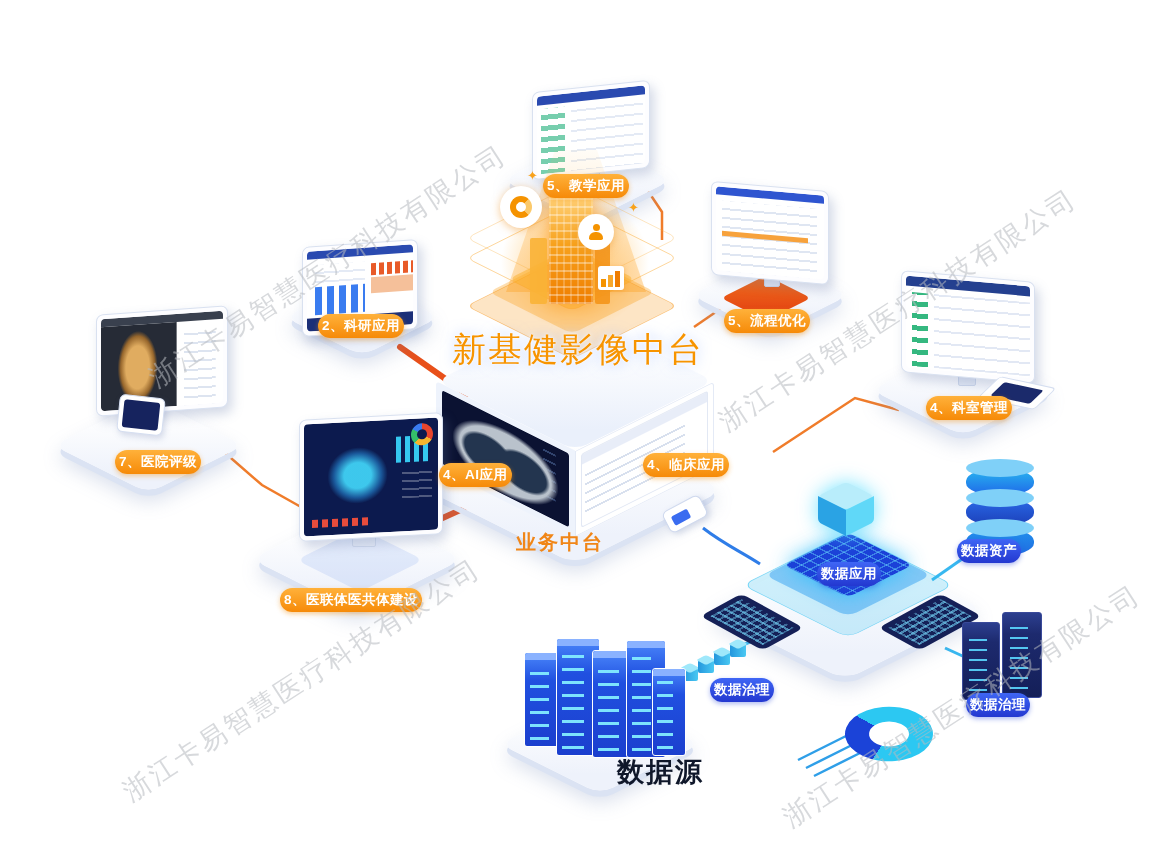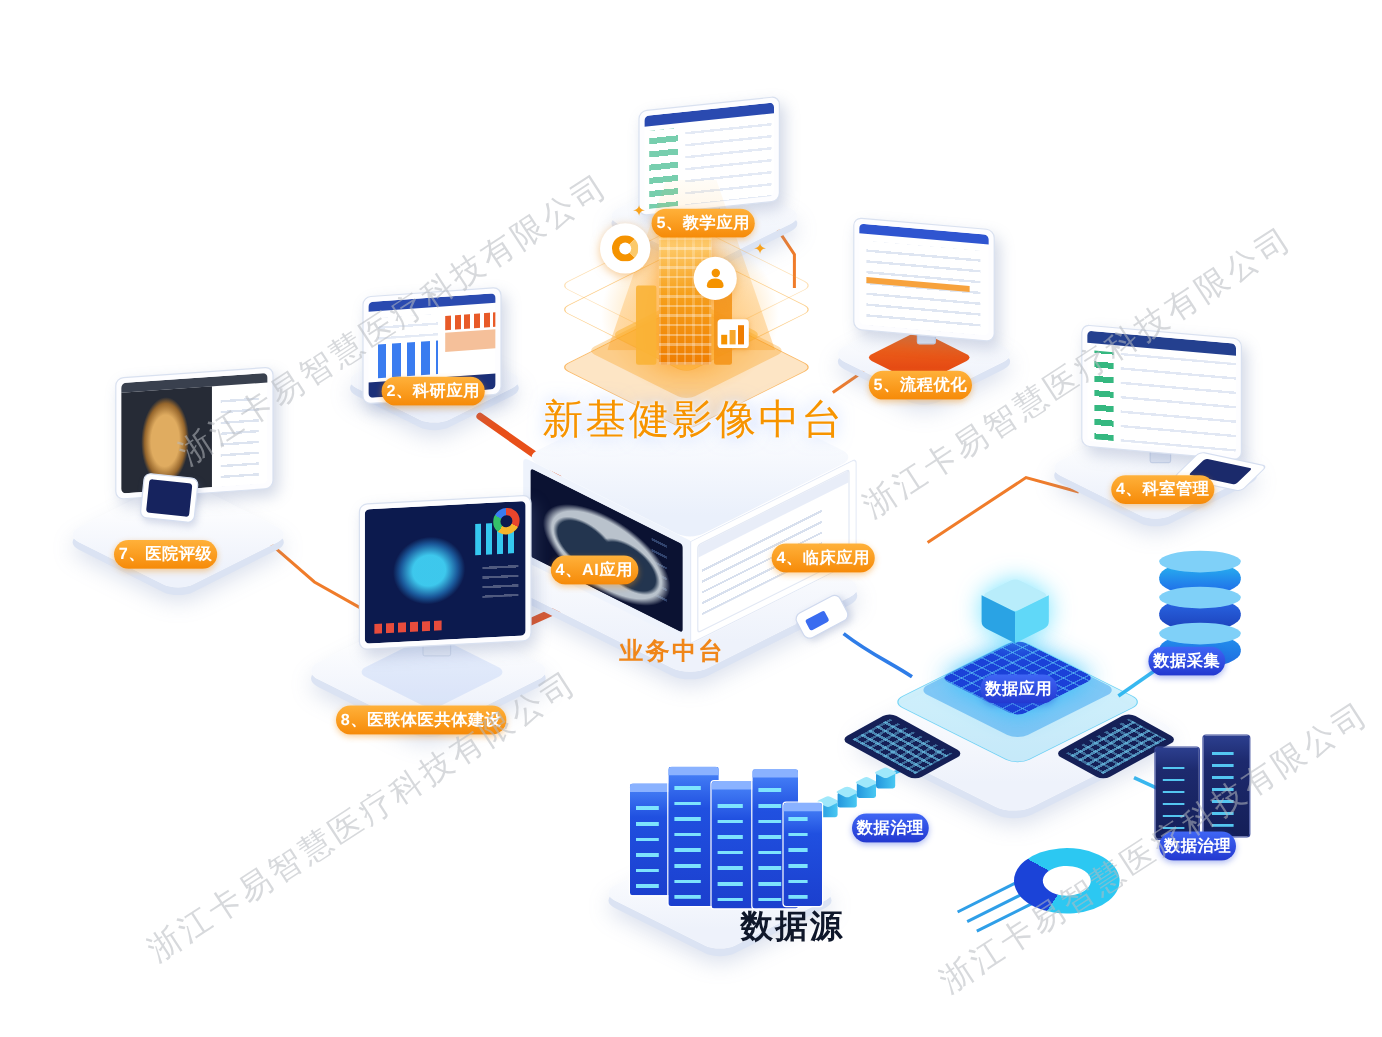--- a/index.html
+++ b/index.html
@@ -197,21 +197,21 @@
   </div>
   <div class="pill pill-o" style="left:926px;top:396px">4、科室管理</div>
 
   <div class="diamond plat" style="left:81px;top:378px;width:135px;height:135px;z-index:2"></div>
   <div class="monitor" style="left:96px;top:310px;width:132px;height:102px;transform:skewY(-4deg)">
     <div class="screen s7"></div>
   </div>
   <div style="position:absolute;left:118px;top:396px;width:46px;height:38px;background:#fff;border:1px solid #d5def0;border-radius:6px;transform:rotate(6deg);z-index:3;box-shadow:2px 3px 6px rgba(100,120,170,.25)">
     <div style="position:absolute;inset:4px;background:#16235e;border-radius:3px"></div>
   </div>
-  <div class="pill pill-o" style="left:95px;top:450px">7、医院评级</div>
+  <div class="pill pill-o" style="left:115px;top:450px">7、医院评级</div>
 
   <div class="diamond plat" style="left:470px;top:385px;width:210px;height:210px;z-index:2;border-radius:22px"></div>
 
   <div id="cube">
     <div class="ctop"></div>
     <div class="cface cleft">
       <div class="ct-img"></div>
     </div>
     <div class="cface cright">
       <div class="report-img"></div>
@@ -240,21 +240,21 @@
   <div style="position:absolute;left:598px;top:266px;width:26px;height:24px;background:#fff;border-radius:3px;z-index:5;display:flex;align-items:flex-end;gap:2px;padding:3px;box-shadow:0 1px 4px rgba(240,150,40,.5)">
     <div style="width:5px;height:8px;background:#f59300"></div>
     <div style="width:5px;height:12px;background:#f7a82c"></div>
     <div style="width:5px;height:16px;background:#ef7d00"></div>
   </div>
   <span class="sparkle" style="left:527px;top:168px">✦</span>
   <span class="sparkle" style="left:628px;top:200px">✦</span>
 
   <div id="title">新基健影像中台</div>
 
-  <div class="pill pill-o" style="left:459px;top:463px">4、AI应用</div>
+  <div class="pill pill-o" style="left:439px;top:463px">4、AI应用</div>
   <div class="pill pill-o" style="left:643px;top:453px">4、临床应用</div>
   <div class="section-t" style="left:516px;top:529px;font-size:20px;color:#f08618">业务中台</div>
 
   <div class="usb"></div>
 
   <div class="diamond plat" style="left:282px;top:484px;width:150px;height:150px;z-index:2;border-radius:20px"></div>
   <div class="diamond" style="left:315px;top:515px;width:90px;height:90px;z-index:2;background:rgba(120,160,240,.18);border-radius:12px"></div>
   <div class="stand" style="left:352px;top:534px;width:24px;height:13px"></div>
   <div class="monitor" style="left:299px;top:416px;width:144px;height:122px;transform:skewY(-3deg);padding:1px">
     <div class="screen s8">
@@ -273,21 +273,21 @@
     <div class="fr"></div>
   </div>
   <div class="kbd" style="left:708px;top:593px;width:88px;height:58px;transform:scaleY(.55) rotate(45deg)"></div>
   <div class="kbd" style="left:886px;top:593px;width:88px;height:58px;transform:scaleY(.55) rotate(-45deg)"></div>
   <div class="pill pill-b" style="left:817px;top:562px">数据应用</div>
 
   <div class="cyl" style="left:966px;top:468px;background:linear-gradient(180deg,#28b8f0,#1f66e8)"></div>
   <div class="cyl" style="left:966px;top:498px;background:linear-gradient(180deg,#2b6ae8,#1b3fb8)"></div>
   <div class="cyl" style="left:966px;top:528px;background:linear-gradient(180deg,#2293ee,#1f6ae0)"></div>
   <style>.cyl:nth-of-type(1)::before{background:#8fe9fb}.cyl::before{background:#7fd0f8}</style>
-  <div class="pill pill-b" style="left:957px;top:539px">数据采集</div>
+  <div class="pill pill-b" style="left:957px;top:539px">数据资产</div>
 
   <div class="cab" style="left:962px;top:622px;width:38px;height:78px"></div>
   <div class="cab" style="left:1002px;top:612px;width:40px;height:86px"></div>
   <div class="pill pill-b" style="left:966px;top:693px">数据治理</div>
 
   <div class="mini-cube" style="left:666px;top:676px"></div>
   <div class="mini-cube" style="left:682px;top:668px"></div>
   <div class="mini-cube" style="left:698px;top:660px"></div>
   <div class="mini-cube" style="left:714px;top:652px"></div>
   <div class="mini-cube" style="left:730px;top:644px"></div>

